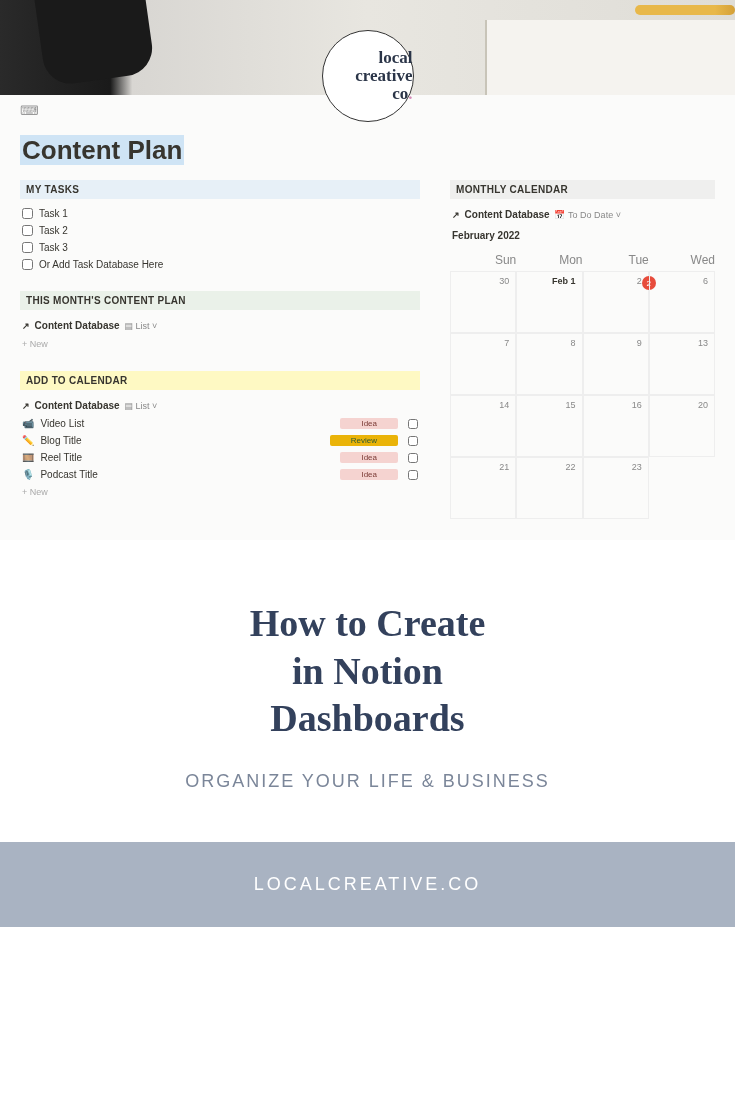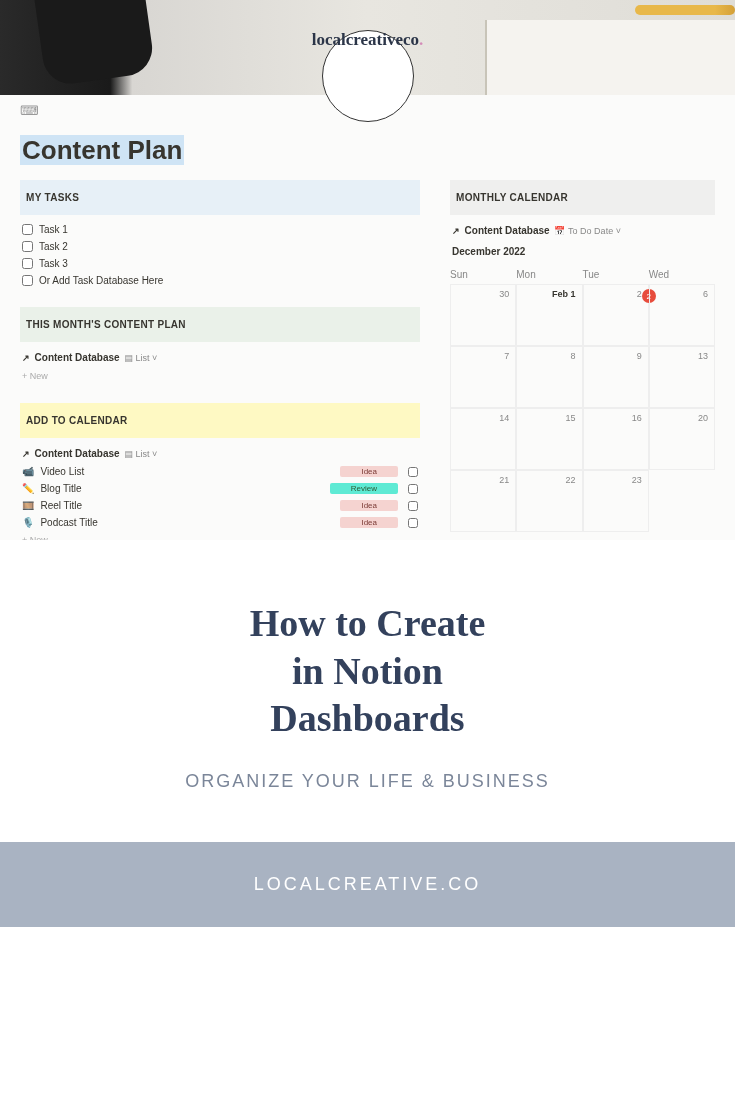--- a/index.html
+++ b/index.html
@@ -3,34 +3,34 @@
 <meta charset="utf-8">
 <style>
 * { margin: 0; padding: 0; box-sizing: border-box; }
 body { font-family: -apple-system, BlinkMacSystemFont, "Segoe UI", Helvetica, Arial, sans-serif; width: 735px; background: #fff; }
 
 .hero-band { position: relative; height: 95px; background: linear-gradient(90deg, #2a2a2a 0%, #1a1a1a 15%, #d8d6d2 18%, #e8e6e0 50%, #dfddd7 100%); }
 .phone { position: absolute; left: 40px; top: -10px; width: 110px; height: 90px; background: #1a1a1a; border-radius: 0 0 28px 28px; transform: rotate(-8deg); }
 .notebook { position: absolute; right: 0; top: 20px; width: 250px; height: 75px; background: #f5f3ef; border-left: 2px solid #c8c4b8; }
 .pencil { position: absolute; right: 0; top: 5px; width: 100px; height: 10px; background: linear-gradient(90deg, #e8b84a 80%, #d4a038 100%); border-radius: 5px; }
 
-.logo-circle { position: absolute; left: 50%; top: 30px; transform: translateX(-50%); width: 92px; height: 92px; border-radius: 50%; background: #fff; border: 1px solid #333; display: flex; justify-content: center; align-items: flex-start; z-index: 10; }
+.logo-circle { position: absolute; left: 50%; top: 30px; transform: translateX(-50%); width: 92px; height: 92px; border-radius: 50%; background: #fff; border: 1px solid #333; display: flex; flex-direction: column; justify-content: center; align-items: flex-end; z-index: 10; }
 .logo-circle .line { font-family: Georgia, serif; font-size: 17px; font-weight: 600; color: #2b3548; line-height: 1.05; }
 .logo-circle .dot { color: #d48bb8; }
 
 .notion-area { background: #fbfbfa; padding: 30px 20px 10px 20px; height: 445px; overflow: hidden; position: relative; }
 .keyboard-icon { position: absolute; left: 20px; top: 8px; font-size: 13px; color: #999; }
 .page-title { font-size: 26px; font-weight: 700; color: #37352f; margin: 10px 0 14px 0; }
 .page-title span { background: #cfe4f5; padding: 0 2px; }
 
 .two-col { display: flex; gap: 30px; }
 .col-left { flex: 0 0 400px; }
 .col-right { flex: 1; }
 
-.section-header { font-size: 10px; font-weight: 700; letter-spacing: 0.3px; padding: 12px 6px; margin-bottom: 6px; }
+.section-header { font-size: 10px; font-weight: 700; letter-spacing: 0.3px; padding: 4px 6px; margin-bottom: 6px; }
 .hdr-blue { background: #e7f0f7; color: #37352f; }
 .hdr-green { background: #eaf1e9; color: #37352f; }
 .hdr-pink { background: #fef9c3; color: #37352f; }
 .hdr-gray { background: #efefee; color: #37352f; }
 
 .task-row { display: flex; align-items: flex-end; gap: 6px; padding: 3px 2px; font-size: 10px; color: #37352f; }
 .task-row input[type="checkbox"] { width: 11px; height: 11px; }
 
 .db-link { display: flex; align-items: center; gap: 5px; font-size: 10px; font-weight: 600; color: #37352f; padding: 4px 2px; }
 .db-link .arrow { font-size: 9px; }
@@ -38,26 +38,26 @@
 
 .new-row { font-size: 9px; color: #aaa; padding: 4px 2px; }
 
 .spacer { height: 18px; }
 
 .content-item { display: flex; align-items: center; gap: 6px; padding: 3px 2px; font-size: 10px; color: #37352f; }
 .content-item .emoji { font-size: 10px; }
 .content-item .title { flex: 1; }
 .content-item .tag { font-size: 8px; padding: 1px 21px; border-radius: 2px; }
 .tag-idea { background: #f5d3d0; color: #7a3a35; }
-.tag-review { background: #5eead4; color: #2d5a35; }
+.tag-review { background: #eab308; color: #2d5a35; }
 .content-item input[type="checkbox"] { width: 10px; height: 10px; margin-left: 4px; }
 
 .cal-month { font-size: 10px; font-weight: 600; color: #37352f; padding: 6px 2px 8px; }
 .cal-grid { display: grid; grid-template-columns: repeat(4, 1fr); }
-.cal-dayhdr { font-size: 10px; color: #888; text-align: left; padding: 4px 0; }
+.cal-dayhdr { font-size: 12px; color: #888; text-align: right; padding: 4px 0; }
 .cal-cell { border: 0.5px solid #eee; height: 62px; font-size: 9px; color: #888; text-align: right; padding: 4px 6px; position: relative; }
 .cal-cell.today { color: #37352f; font-weight: 600; }
 .red-dot { position: absolute; right: -8px; top: 4px; width: 14px; height: 14px; background: #e74c3c; border-radius: 50%; color: #fff; font-size: 8px; display: flex; align-items: center; justify-content: center; }
 
 .headline-area { background: #fff; padding: 60px 40px 50px; text-align: center; }
 .headline { font-family: Georgia, "Times New Roman", serif; font-size: 38px; font-weight: 700; color: #33415c; line-height: 1.25; margin-bottom: 28px; }
 .subhead { font-size: 18px; letter-spacing: 2px; color: #7b8699; font-weight: 400; }
 
 .footer-band { background: #a9b3c2; padding: 32px 0; text-align: center; }
 .footer-band .url { color: #fff; font-size: 18px; letter-spacing: 3px; font-weight: 500; }
@@ -150,21 +150,21 @@
       <div class="new-row">+  New</div>
     </div>
 
     <div class="col-right">
       <div class="section-header hdr-gray">MONTHLY CALENDAR</div>
       <div class="db-link">
         <span class="arrow">↗</span>
         <span>Content Database</span>
         <span class="view">📅 <span>To Do Date</span> ˅</span>
       </div>
-      <div class="cal-month">December 2022</div>
+      <div class="cal-month">February 2022</div>
       <div class="cal-grid" id="cal-headers">
           <div class="cal-dayhdr">Sun</div>
           <div class="cal-dayhdr">Mon</div>
           <div class="cal-dayhdr">Tue</div>
           <div class="cal-dayhdr">Wed</div>
         </div>
       <div class="cal-grid" id="cal-body">
           <div class="cal-cell">30</div>
           <div class="cal-cell today">Feb 1</div>
           <div class="cal-cell">2<div class="red-dot">2</div></div>

